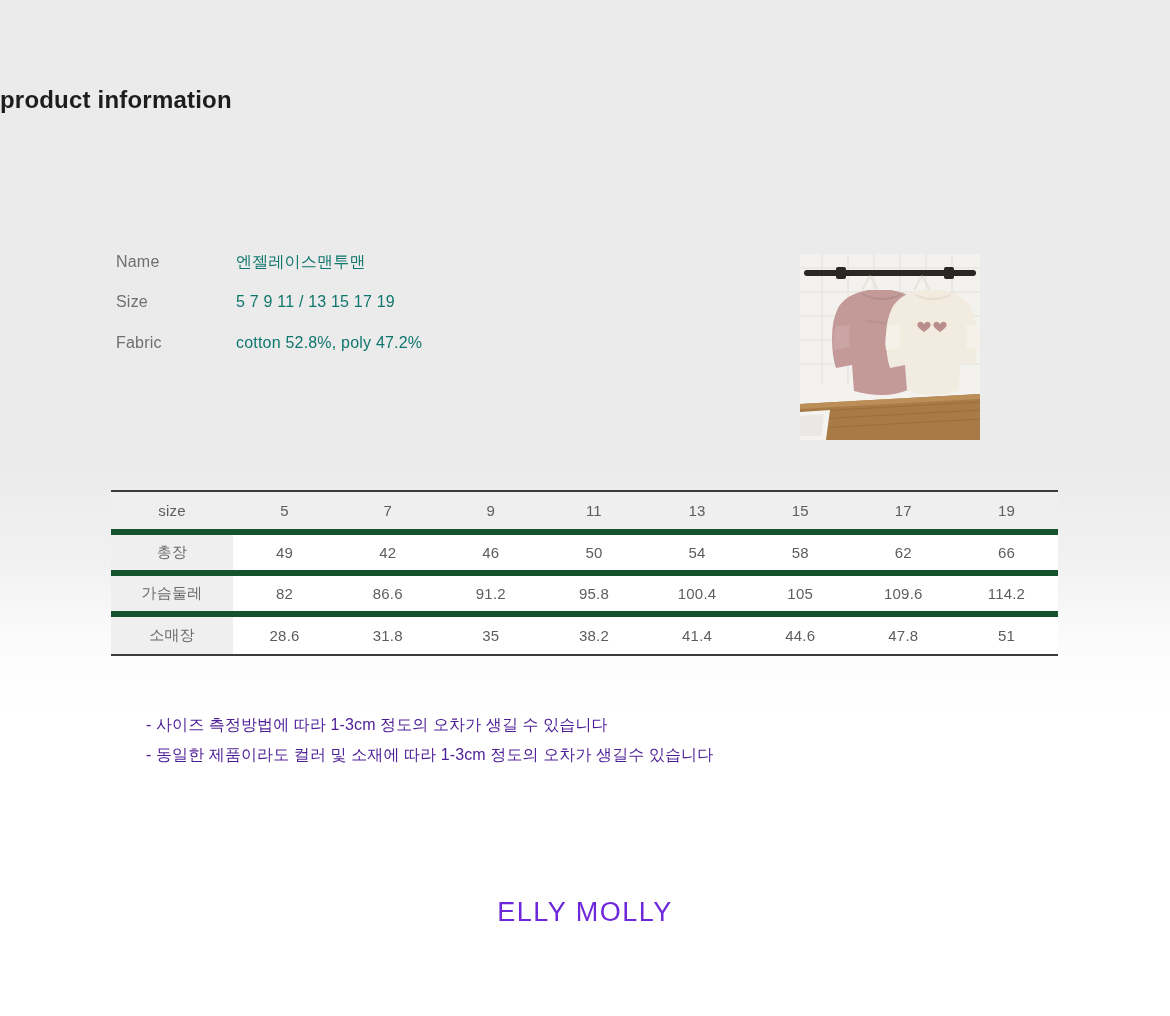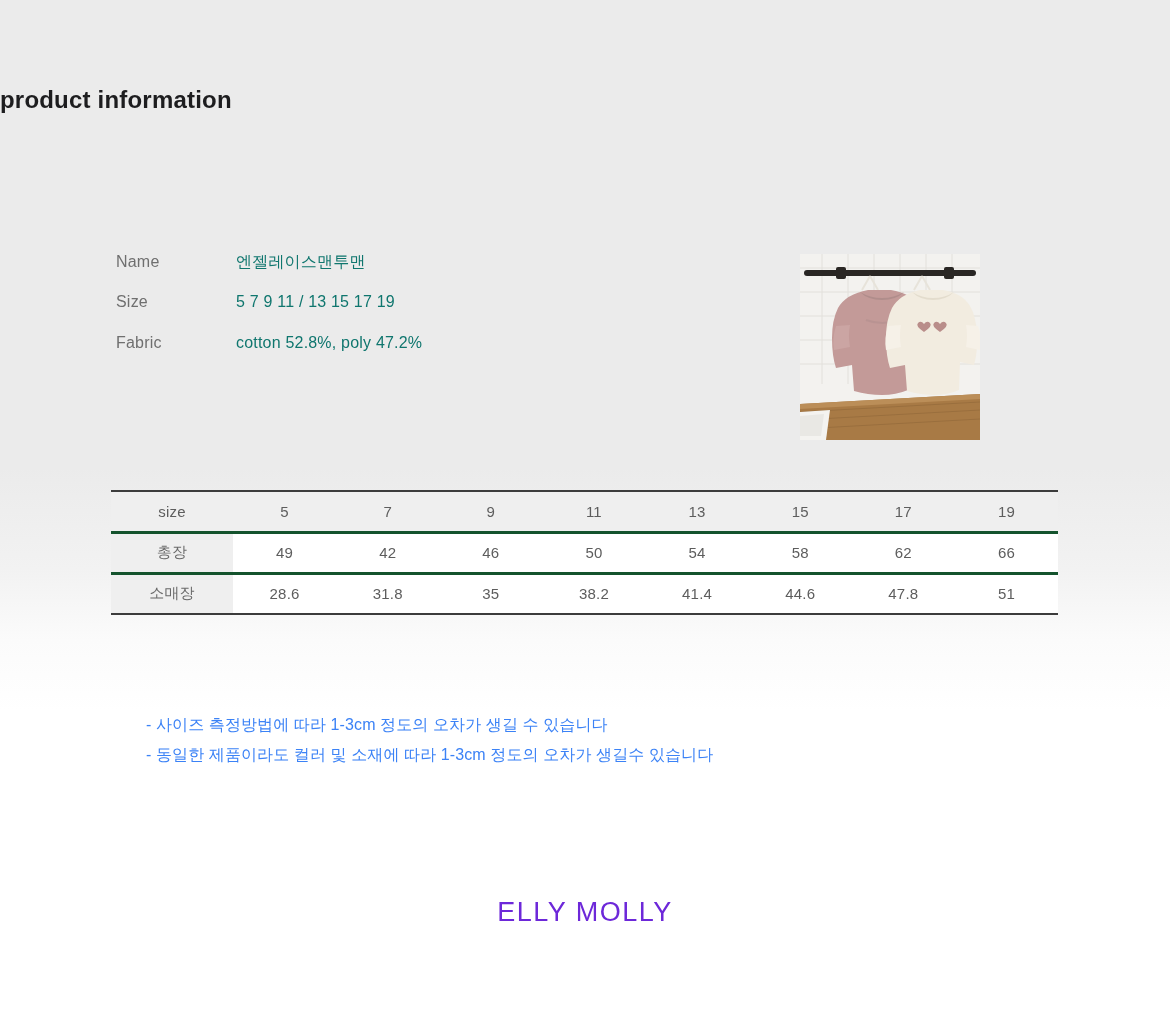--- a/index.html
+++ b/index.html
@@ -96,21 +96,21 @@
     border-collapse: collapse;
     table-layout: fixed;
   }
   .size-table th,
   .size-table td {
     height: 41px;
     font-size: 15px;
     font-weight: 400;
     text-align: center;
     color: #5d5d5d;
-    border-top: 3px solid #14532d;
+    border-top: 6px solid #14532d;
     border-bottom: 1px solid #d8d8d8;
     background: #ffffff;
     letter-spacing: 0.2px;
   }
   .size-table thead th {
     background: #efefef;
     color: #5d5d5d;
   }
   .size-table thead tr th {
     border-top: 2px solid #3c3c3c;
@@ -128,21 +128,21 @@
   
   .notes {
     position: absolute;
     top: 710px;
     left: 146px;
     width: 900px;
   }
   .note {
     font-size: 16px;
     line-height: 30px;
-    color: #3b82f6;
+    color: #4c1d95;
     letter-spacing: 0.1px;
     white-space: nowrap;
   }
 
   
   .brand {
     position: absolute;
     top: 897px;
     left: 0;
     width: 1170px;
@@ -272,20 +272,31 @@
         <td>49</td>
         <td>42</td>
         <td>46</td>
         <td>50</td>
         <td>54</td>
         <td>58</td>
         <td>62</td>
         <td>66</td>
       </tr>
       <tr>
+        <td class="rowhead">가슴둘레</td>
+        <td>82</td>
+        <td>86.6</td>
+        <td>91.2</td>
+        <td>95.8</td>
+        <td>100.4</td>
+        <td>105</td>
+        <td>109.6</td>
+        <td>114.2</td>
+      </tr>
+      <tr>
         <td class="rowhead">소매장</td>
         <td>28.6</td>
         <td>31.8</td>
         <td>35</td>
         <td>38.2</td>
         <td>41.4</td>
         <td>44.6</td>
         <td>47.8</td>
         <td>51</td>
       </tr>

